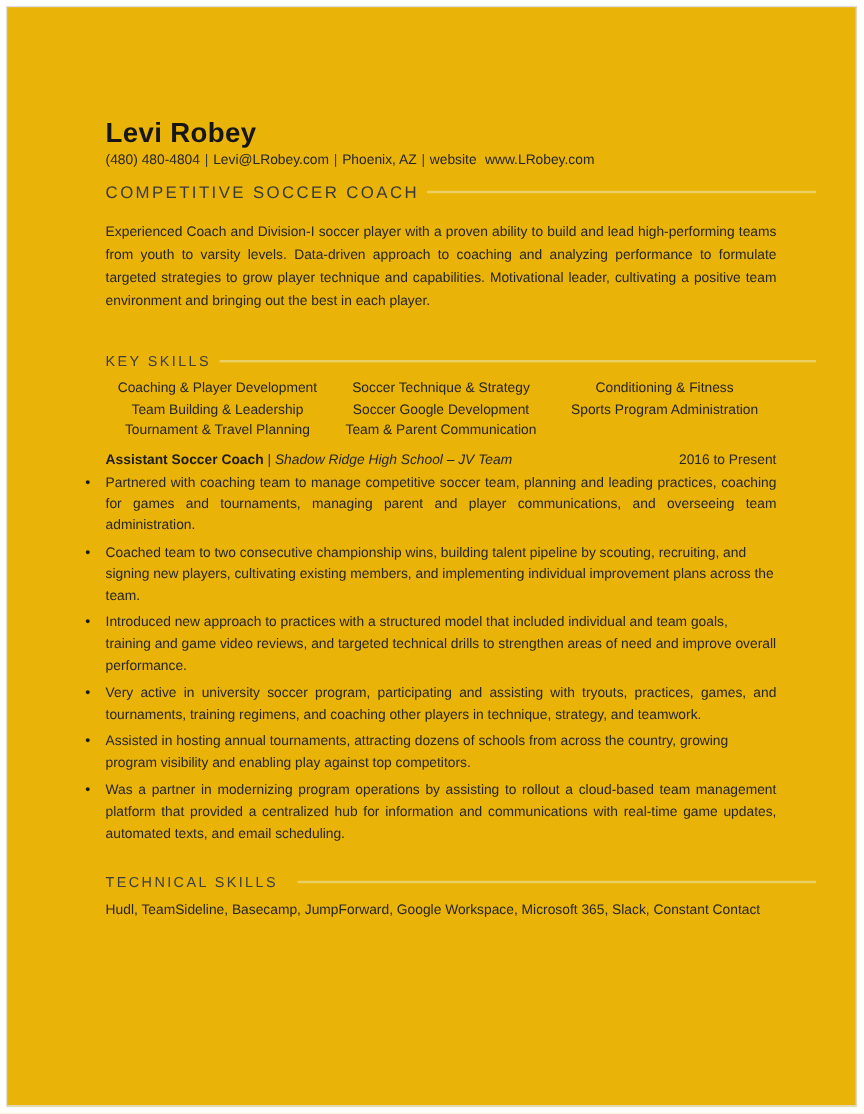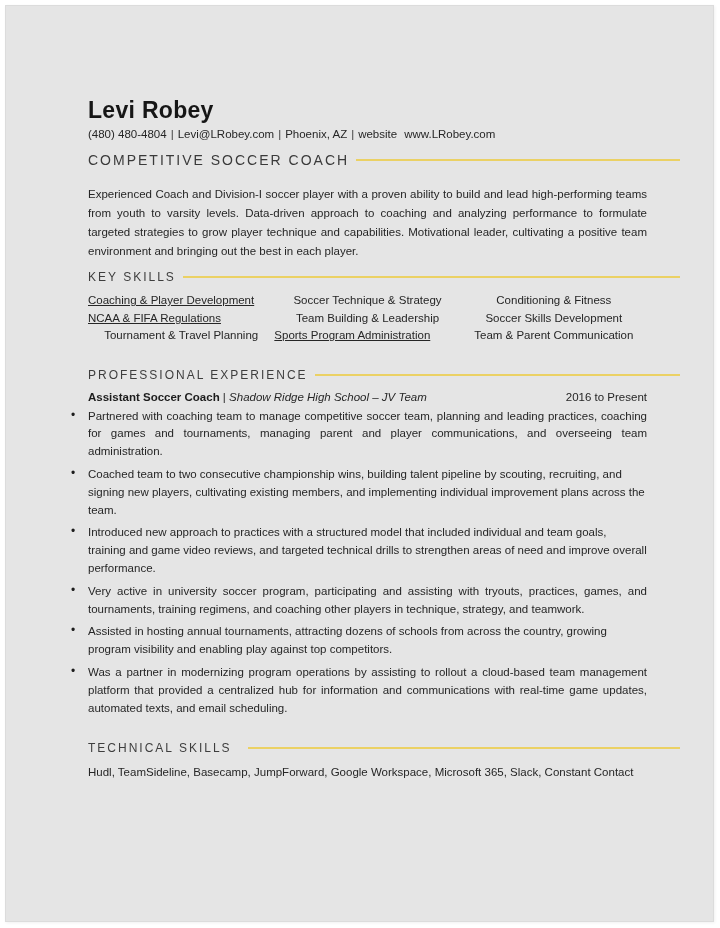--- a/index.html
+++ b/index.html
@@ -6,47 +6,47 @@
     --accent-line:#EBD164;
     --heading-text:#3E3E3E;
     --body-text:#262626;
     --page-border:#DCDCDC;
   }
   *{box-sizing:border-box;margin:0;padding:0;}
   html,body{width:720px;height:928px;background:#ffffff;}
   body{font-family:"Liberation Sans","DejaVu Sans",sans-serif;color:var(--body-text);}
   .page{
     position:absolute;left:5px;top:5px;width:709px;height:917px;
-    background:#e5e5e5;border:1px solid var(--page-border);
+    background:#eab308;border:1px solid var(--page-border);
     box-shadow:1px 1px 3px rgba(0,0,0,0.06);
   }
   .content{padding:92px 33px 0 82px;}
   
   .name{font-size:23px;font-weight:bold;color:#161616;letter-spacing:.3px;line-height:1.05;}
   .contact{margin-top:6px;font-size:11.5px;color:var(--body-text);}
   .contact .sep{padding:0 4px;color:#3a3a3a;}
   .contact .wlabel{margin-right:7px;}
   
   .sec{display:flex;align-items:center;gap:7px;color:var(--heading-text);justify-content:flex-end;}
   .sec .sec-label{font-size:12px;letter-spacing:2px;white-space:nowrap;font-weight:400;}
   .sec .rule{flex:1;height:2px;background:var(--accent-line);}
   .sec.title{margin-top:12px;}
   .sec.title .sec-label{font-size:14px;letter-spacing:2px;color:#3a3a3a;}
   
   .text-pad{margin-right:33px;}
   .justify{text-align:justify;}
   .summary{margin-top:17px;font-size:11.5px;line-height:19px;}
   
-  .sec.skills-h{margin-top:9px;}
+  .sec.skills-h{margin-top:33px;}
   .skills-grid{
     margin-top:8px;display:grid;grid-template-columns:1fr 1fr 1fr;
     font-size:11.5px;line-height:17.5px;
   }
   .skills-grid .cell{white-space:nowrap;}
-  .skills-grid .c1{text-align:left;text-decoration:underline;}
+  .skills-grid .c1{text-align:center;}
   .skills-grid .c2,.skills-grid .c3{text-align:center;}
   
   .sec.exp-h{margin-top:23px;}
   .job-header{margin-top:9px;display:flex;justify-content:space-between;align-items:baseline;font-size:11.5px;}
   .job-header.second{margin-top:13px;}
   .job-title{font-weight:bold;color:#1c1c1c;}
   .job-sub{font-style:italic;}
   .job-dates{white-space:nowrap;}
   ul.bullets{margin-top:5px;list-style:none;font-size:11.5px;line-height:17.8px;}
   ul.bullets li{position:relative;margin-bottom:5px;}
@@ -76,32 +76,27 @@
 
     <div class="sec skills-h">
       <span class="sec-label">KEY SKILLS</span>
       <span class="rule"></span>
     </div>
 
     <div class="skills-grid text-pad">
       <span class="cell c1">Coaching &amp; Player Development</span>
       <span class="cell c2">Soccer Technique &amp; Strategy</span>
       <span class="cell c3">Conditioning &amp; Fitness</span>
-      <span class="cell c1">NCAA &amp; FIFA Regulations</span>
       <span class="cell c2">Team Building &amp; Leadership</span>
-      <span class="cell c3">Soccer Skills Development</span>
+      <span class="cell c3">Soccer Google Development</span>
+      <span class="cell c1">Sports Program Administration</span>
       <span class="cell c2">Tournament &amp; Travel Planning</span>
-      <span class="cell c1">Sports Program Administration</span>
       <span class="cell c3">Team &amp; Parent Communication</span>
     </div>
 
-    <div class="sec exp-h">
-      <span class="sec-label">PROFESSIONAL EXPERIENCE</span>
-      <span class="rule"></span>
-    </div>
 
     <div class="job-header text-pad">
       <div class="job-left">
         <span class="job-title">Assistant Soccer Coach</span><span> | </span><span class="job-sub">Shadow Ridge High School – JV Team</span>
       </div>
       <span class="job-dates">2016 to Present</span>
     </div>
     <ul class="bullets text-pad">
       <li class="justify">Partnered with coaching team to manage competitive soccer team, planning and leading practices, coaching for games and tournaments, managing parent and player communications, and overseeing team administration.</li>
       <li>Coached team to two consecutive championship wins, building talent pipeline by scouting, recruiting, and signing new players, cultivating existing members, and implementing individual improvement plans across the team.</li>

